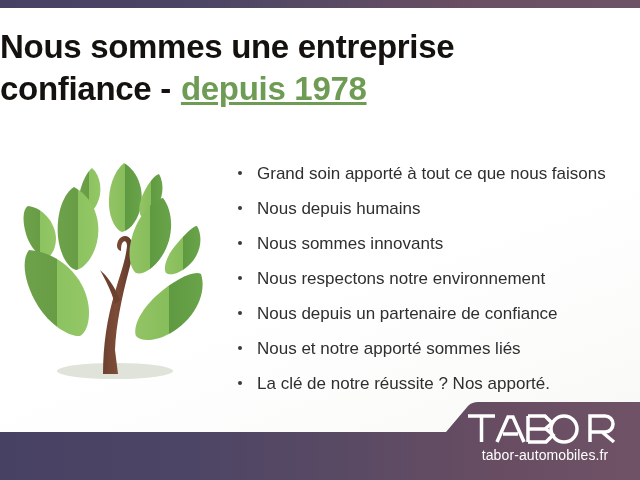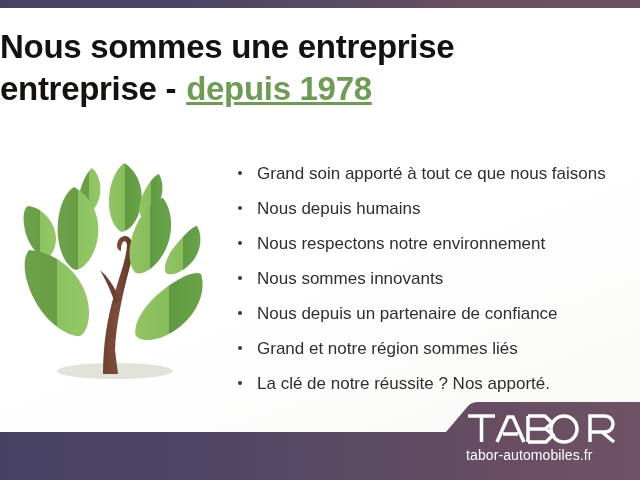--- a/index.html
+++ b/index.html
@@ -131,38 +131,38 @@
     top: 0;
     width: 160px;
     height: 33px;
     display: block;
   }
   .logo .tagline {
     position: absolute;
     left: 0;
     top: 35px;
     width: 158px;
-    text-align: left;
+    text-align: center;
     font-size: 14px;
     color: #ffffff;
     letter-spacing: 0.1px;
     white-space: nowrap;
   }
 </style>
 </head>
 <body>
 
 <div class="slide">
 
   <div class="top-bar"></div>
 
   <div class="headline">
     <span class="line">Nous sommes une entreprise</span>
     <span class="line">
-      <span>entreprise -</span><span class="gap"></span><span class="accent">depuis 1978</span>
+      <span>confiance -</span><span class="gap"></span><span class="accent">depuis 1978</span>
     </span>
   </div>
 
   <div class="tree">
     <svg viewBox="0 0 205 240" xmlns="http://www.w3.org/2000/svg" aria-hidden="true">
       <defs>
         <linearGradient id="lfA" x1="0" y1="0" x2="1" y2="0">
           <stop offset="0%" stop-color="#93c465"></stop>
           <stop offset="50%" stop-color="#87bd5b"></stop>
           <stop offset="50%" stop-color="#5f9a42"></stop>
@@ -206,24 +206,24 @@
 
       <path fill="url(#lfB)" d="M21 100 C48 102 72 122 79 148 C84 167 79 183 72 186 C61 187 42 175 30 156 C16 133 13 110 21 100 Z"></path>
 
       <path fill="url(#lfA)" d="M193 124 C199 142 188 167 166 181 C149 192 133 192 128 186 C125 177 132 161 148 146 C168 128 187 120 193 124 Z"></path>
     </svg>
   </div>
 
   <ul class="bullets">
     <li><span class="dot"></span><span>Grand soin apporté à tout ce que nous faisons</span></li>
     <li><span class="dot"></span><span>Nous depuis humains</span></li>
+    <li><span class="dot"></span><span>Nous sommes innovants</span></li>
     <li><span class="dot"></span><span>Nous respectons notre environnement</span></li>
-    <li><span class="dot"></span><span>Nous sommes innovants</span></li>
     <li><span class="dot"></span><span>Nous depuis un partenaire de confiance</span></li>
-    <li><span class="dot"></span><span>Grand et notre région sommes liés</span></li>
+    <li><span class="dot"></span><span>Nous et notre apporté sommes liés</span></li>
     <li><span class="dot"></span><span>La clé de notre réussite ? Nos apporté.</span></li>
   </ul>
 
   <div class="bottom-wrap">
     <svg class="bar-shape" viewBox="0 0 640 82" xmlns="http://www.w3.org/2000/svg" aria-hidden="true">
       <defs>
         <linearGradient id="barG" x1="0" y1="0" x2="1" y2="0">
           <stop offset="0%" stop-color="#474163"></stop>
           <stop offset="30%" stop-color="#4d4565"></stop>
           <stop offset="55%" stop-color="#5a4a64"></stop>

